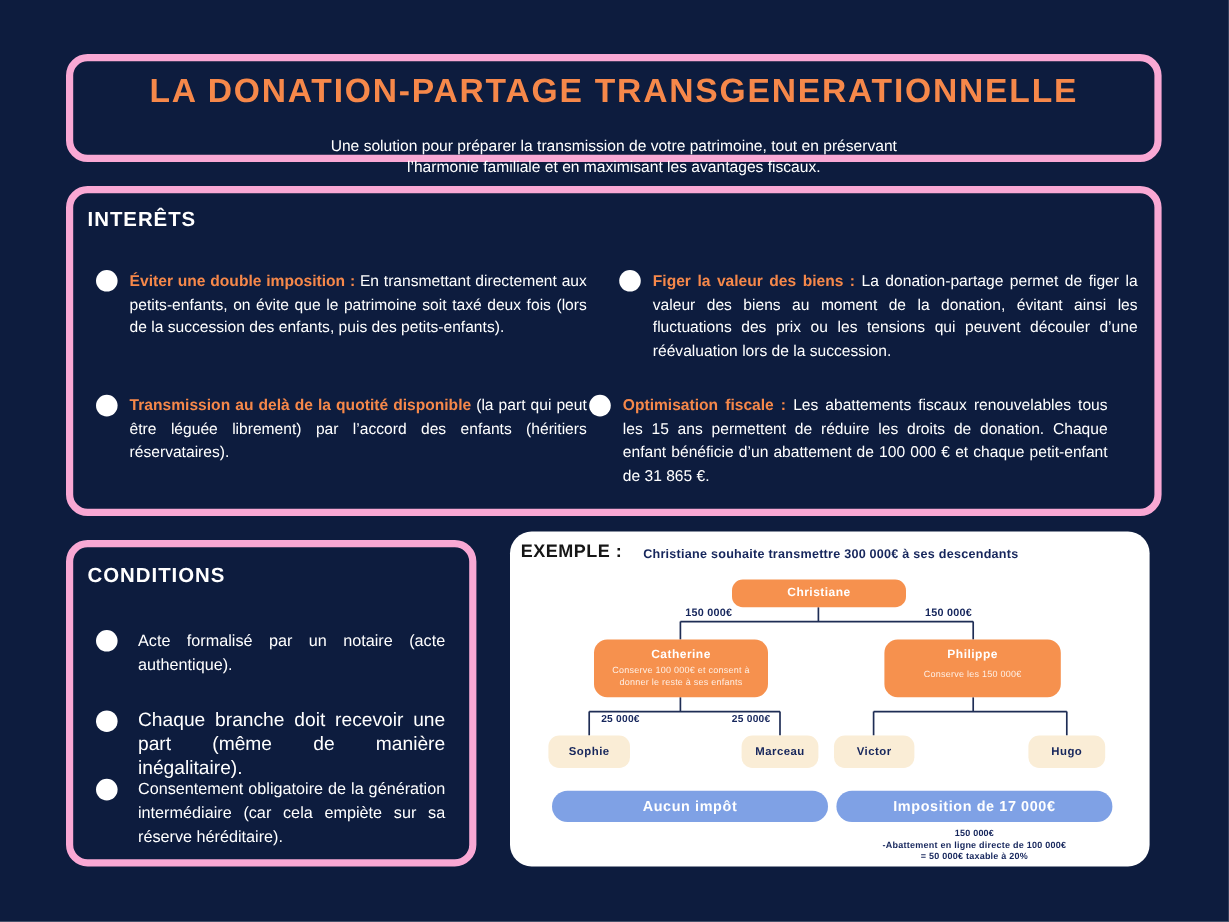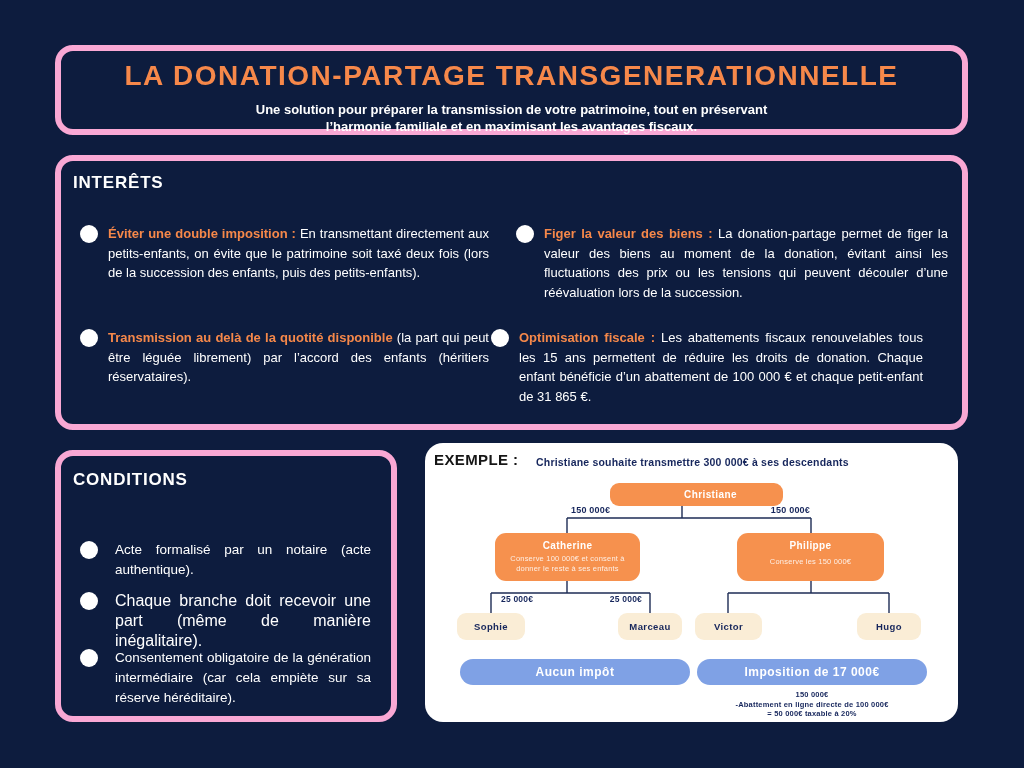--- a/index.html
+++ b/index.html
@@ -11,21 +11,21 @@
   .outline{
     position:absolute;border:6px solid #f9a8d4;border-radius:18px;
     box-sizing:border-box;background:transparent;
   }
   
   .header{left:55px;top:45px;width:913px;height:90px;text-align:center;}
   .title{
     margin:0;padding-top:9px;font-size:28px;font-weight:bold;letter-spacing:1.5px;
     color:#F6884A;
   }
-  .subtitle{margin:4px;padding-top:6px;color:#FFFFFF;font-size:13px;line-height:16.5px;font-weight:bold;}
+  .subtitle{margin:16px;padding-top:6px;color:#FFFFFF;font-size:13px;line-height:16.5px;}
   
   .interets{left:55px;top:155px;width:913px;height:275px;}
   .section-heading{
     position:absolute;color:#FFFFFF;font-size:17px;font-weight:bold;letter-spacing:0.8px;margin:0;
   }
   .int-item{position:absolute;display:flex;gap:10px;align-items:flex-start;}
   .dot{width:18px;height:18px;border-radius:50%;background:#FFFFFF;flex:none;margin-top:1px;}
   .body{margin:0;color:#FFFFFF;font-size:13px;line-height:19.5px;text-align:justify;}
   .w381{width:381px;}
   .w404{width:404px;}
@@ -44,21 +44,21 @@
     position:absolute;left:9px;top:8px;font-size:15px;font-weight:bold;
     letter-spacing:0.4px;color:#161616;
   }
   .ex-subtitle{
     position:absolute;left:111px;top:13px;font-size:10.5px;font-weight:bold;
     color:#16265C;letter-spacing:0.2px;
   }
   .node-root{
     position:absolute;left:185px;top:40px;width:145px;height:23px;line-height:23px;
     background:#F6914E;border-radius:9px;color:#FFFFFF;font-size:10px;font-weight:bold;
-    text-align:center;letter-spacing:0.4px;padding-left:28px;
+    text-align:center;letter-spacing:0.4px;
   }
   .amount{
     position:absolute;font-size:9px;font-weight:bold;color:#16265C;letter-spacing:0.2px;
   }
   .child{
     position:absolute;top:90px;height:48px;background:#F6914E;border-radius:11px;
     box-sizing:border-box;padding-top:7px;text-align:center;color:#FFFFFF;
   }
   .child-name{font-size:10px;font-weight:bold;letter-spacing:0.4px;}
   .child-note{
@@ -117,21 +117,21 @@
     <div class="int-item" style="left:430px;top:167px;">
       <span class="dot"></span>
       <p class="body w404"><strong class="orange">Optimisation fiscale :</strong>
         <span>Les abattements fiscaux renouvelables tous les 15 ans permettent de réduire les droits de donation. Chaque enfant bénéficie d’un abattement de 100 000 € et chaque petit-enfant de 31 865 €.</span></p>
     </div>
   </div>
 
   <div class="outline conditions">
     <h2 class="section-heading" style="left:12px;top:14px;">CONDITIONS</h2>
 
-    <div class="cond-item" style="left:19px;top:84px;gap:17px;">
+    <div class="cond-item" style="left:19px;top:68px;gap:17px;">
       <span class="dot"></span>
       <p class="body w256" style="font-size:13.5px;line-height:20px;">Acte formalisé par un notaire (acte authentique).</p>
     </div>
 
     <div class="cond-item" style="left:19px;top:135px;">
       <span class="dot"></span>
       <p class="body w256" style="font-size:16px;line-height:20px;">Chaque branche doit recevoir une part (même de manière inégalitaire).</p>
     </div>
 
     <div class="cond-item" style="left:19px;top:192px;">

